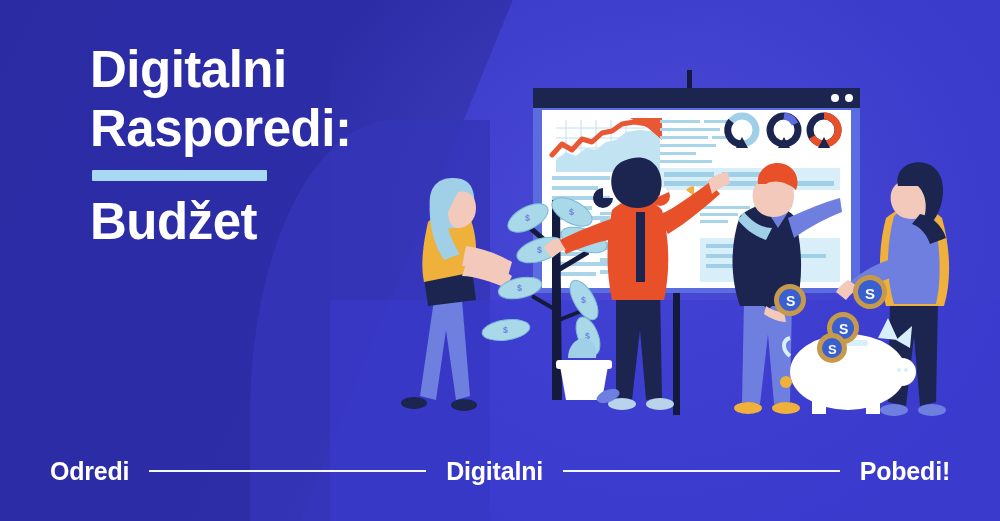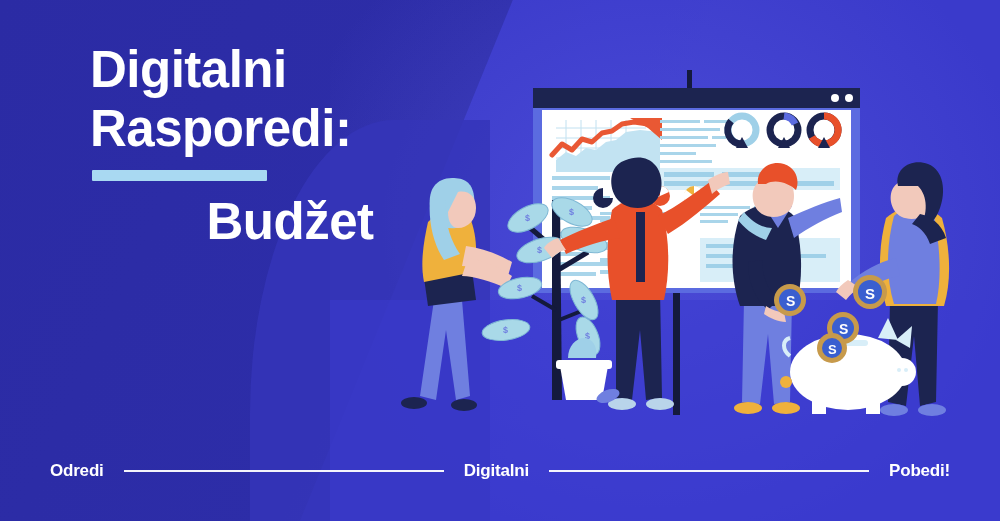--- a/index.html
+++ b/index.html
@@ -50,30 +50,30 @@
   .headline .line {
     font-size:51px; line-height:59px; font-weight:bold;
     letter-spacing:-0.5px; color:#ffffff; white-space:nowrap;
   }
   .accent-bar {
     width:175px; height:11px; background:#a9d9f2;
     margin:12px 0 12px 2px; border-radius:1px;
   }
   .headline .sub {
     font-size:51px; line-height:58px; font-weight:bold;
-    letter-spacing:-0.5px; color:#ffffff;text-align:center;
+    letter-spacing:-0.5px; color:#ffffff;
   }
 
   
   .footstrip {
     position:absolute; left:0; right:0; bottom:30px; height:40px;
     display:flex; align-items:center; padding:0 50px; z-index:45;
   }
   .footstrip .word {
-    color:#fff; font-size:17px; font-weight:bold; white-space:nowrap;
+    color:#fff; font-size:25px; font-weight:bold; white-space:nowrap;
     letter-spacing:-0.2px;
   }
   .footstrip .dash {
     flex:1; height:2px; background:#ffffff; margin:0 20px; opacity:.95;
   }
 
   
   .illus { position:absolute; left:0; top:0; width:1000px; height:521px; z-index:30; }
 
   svg { display:block; }

